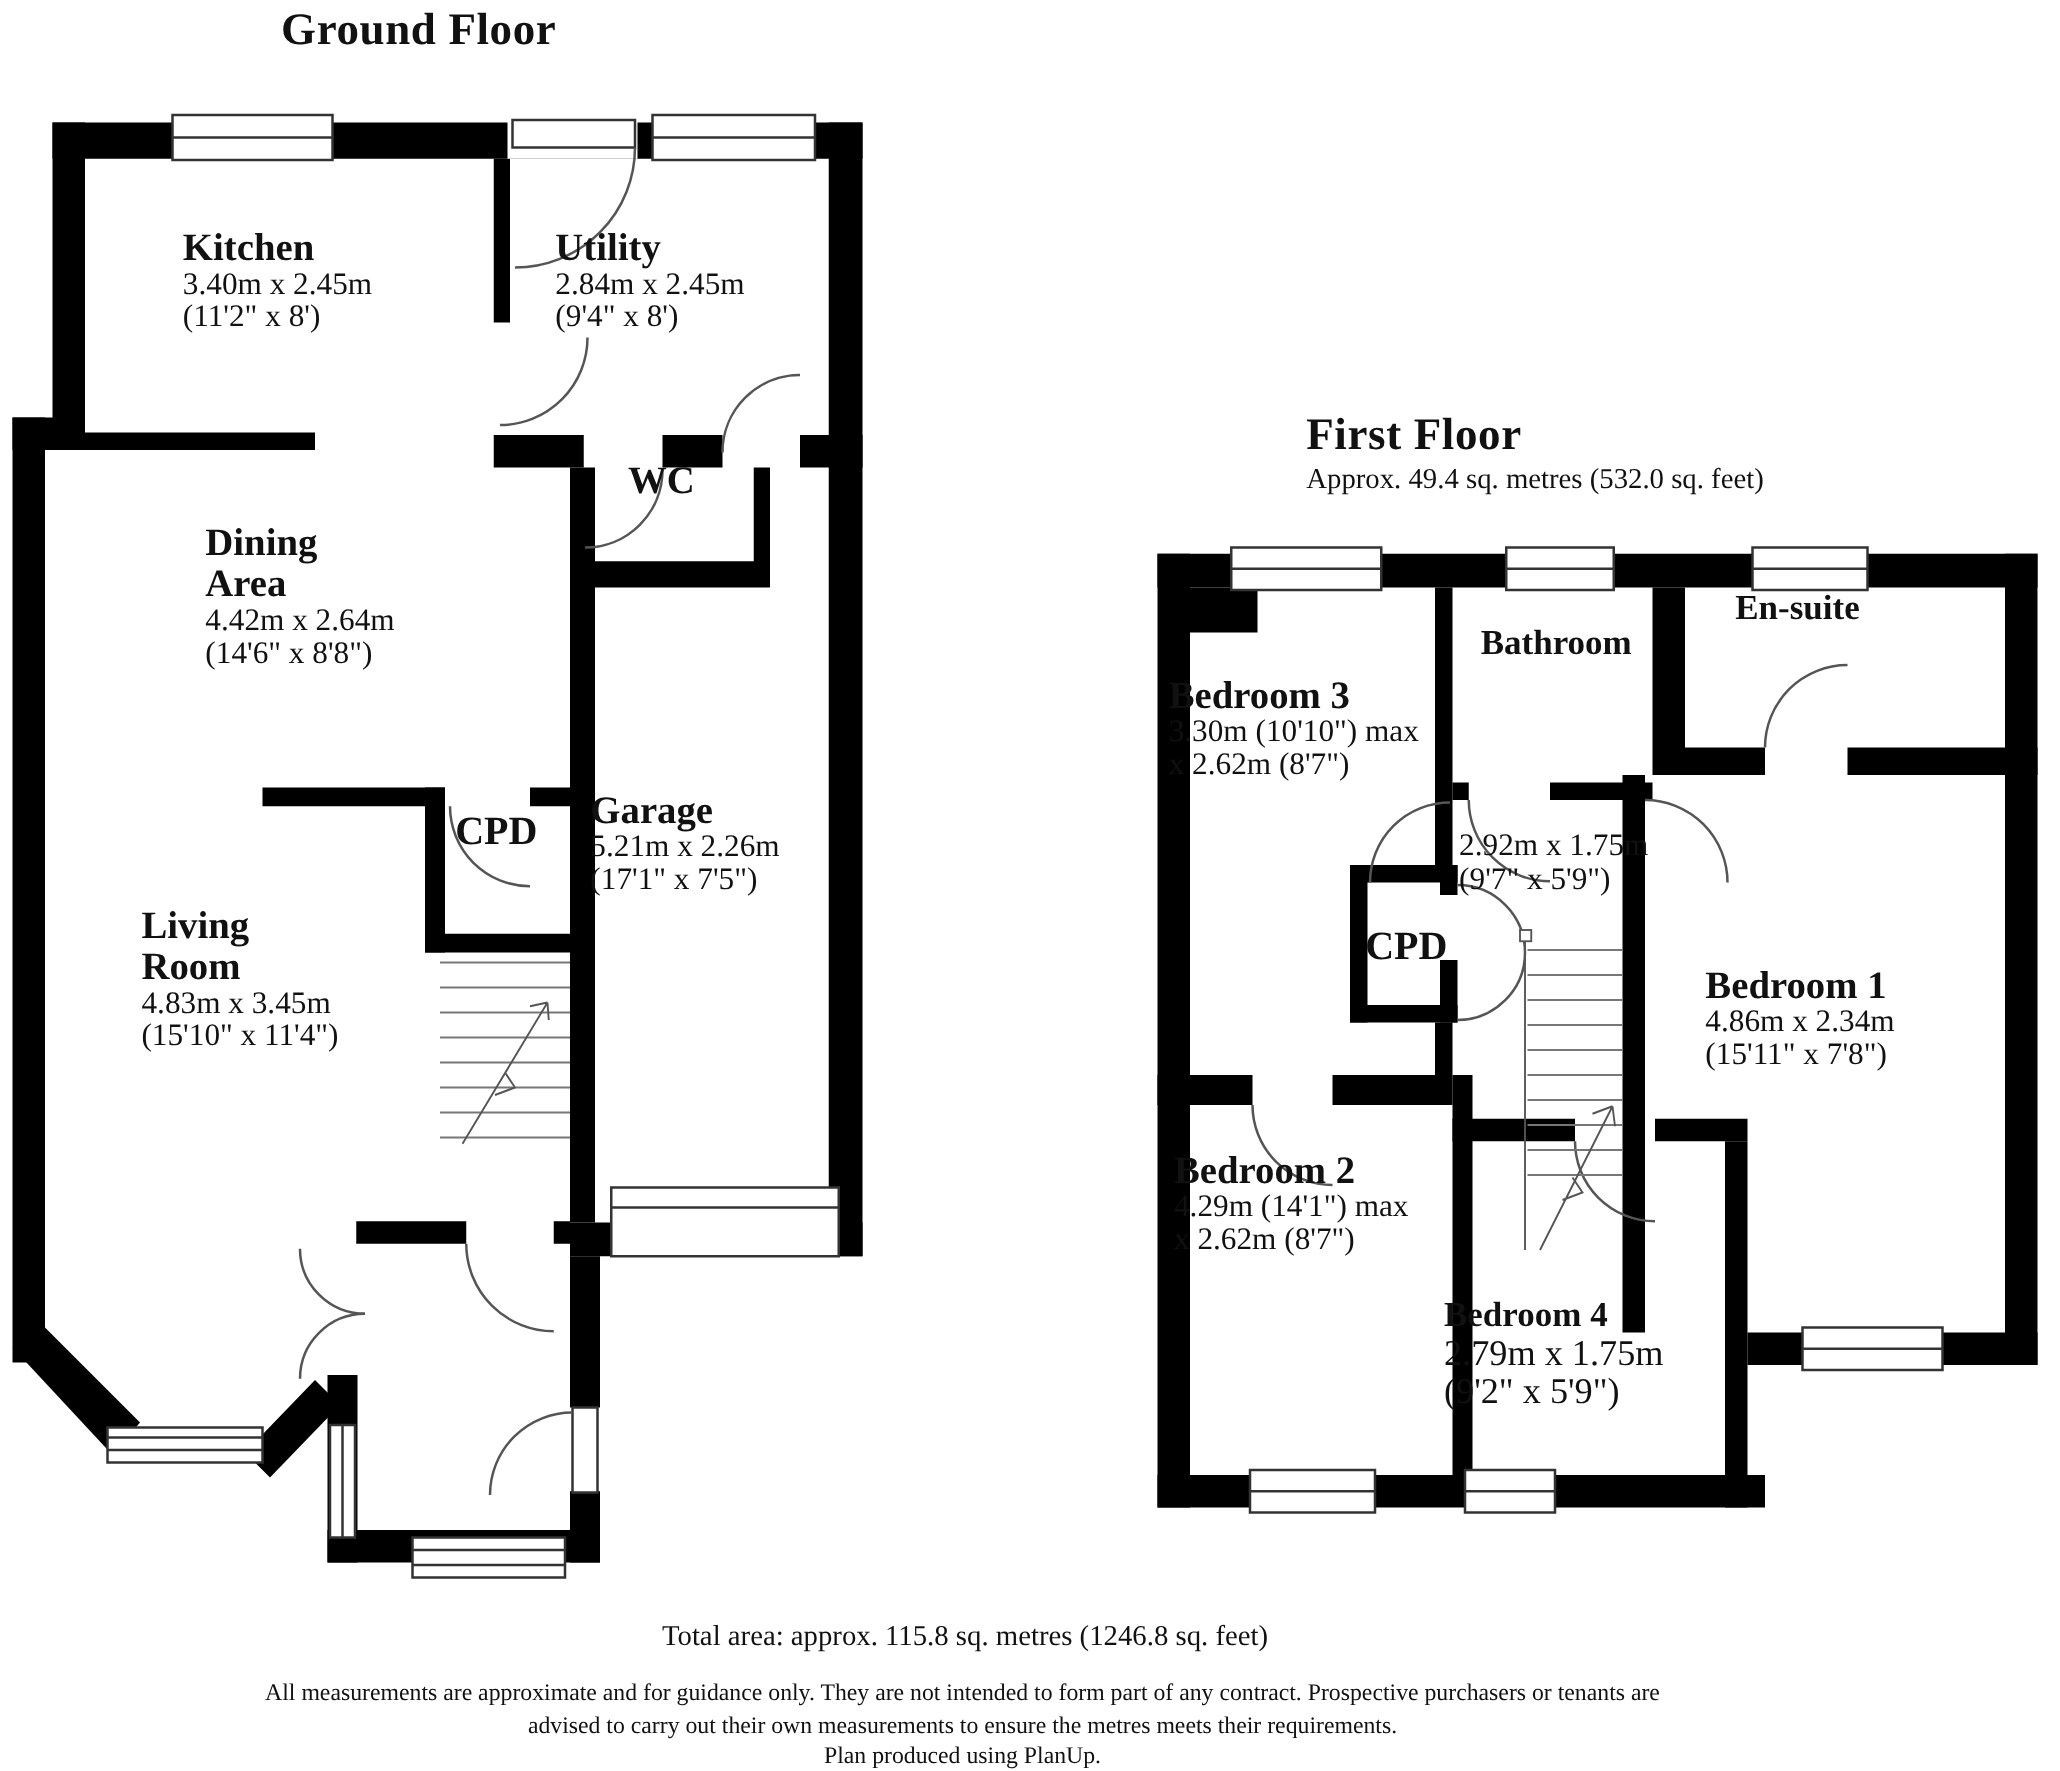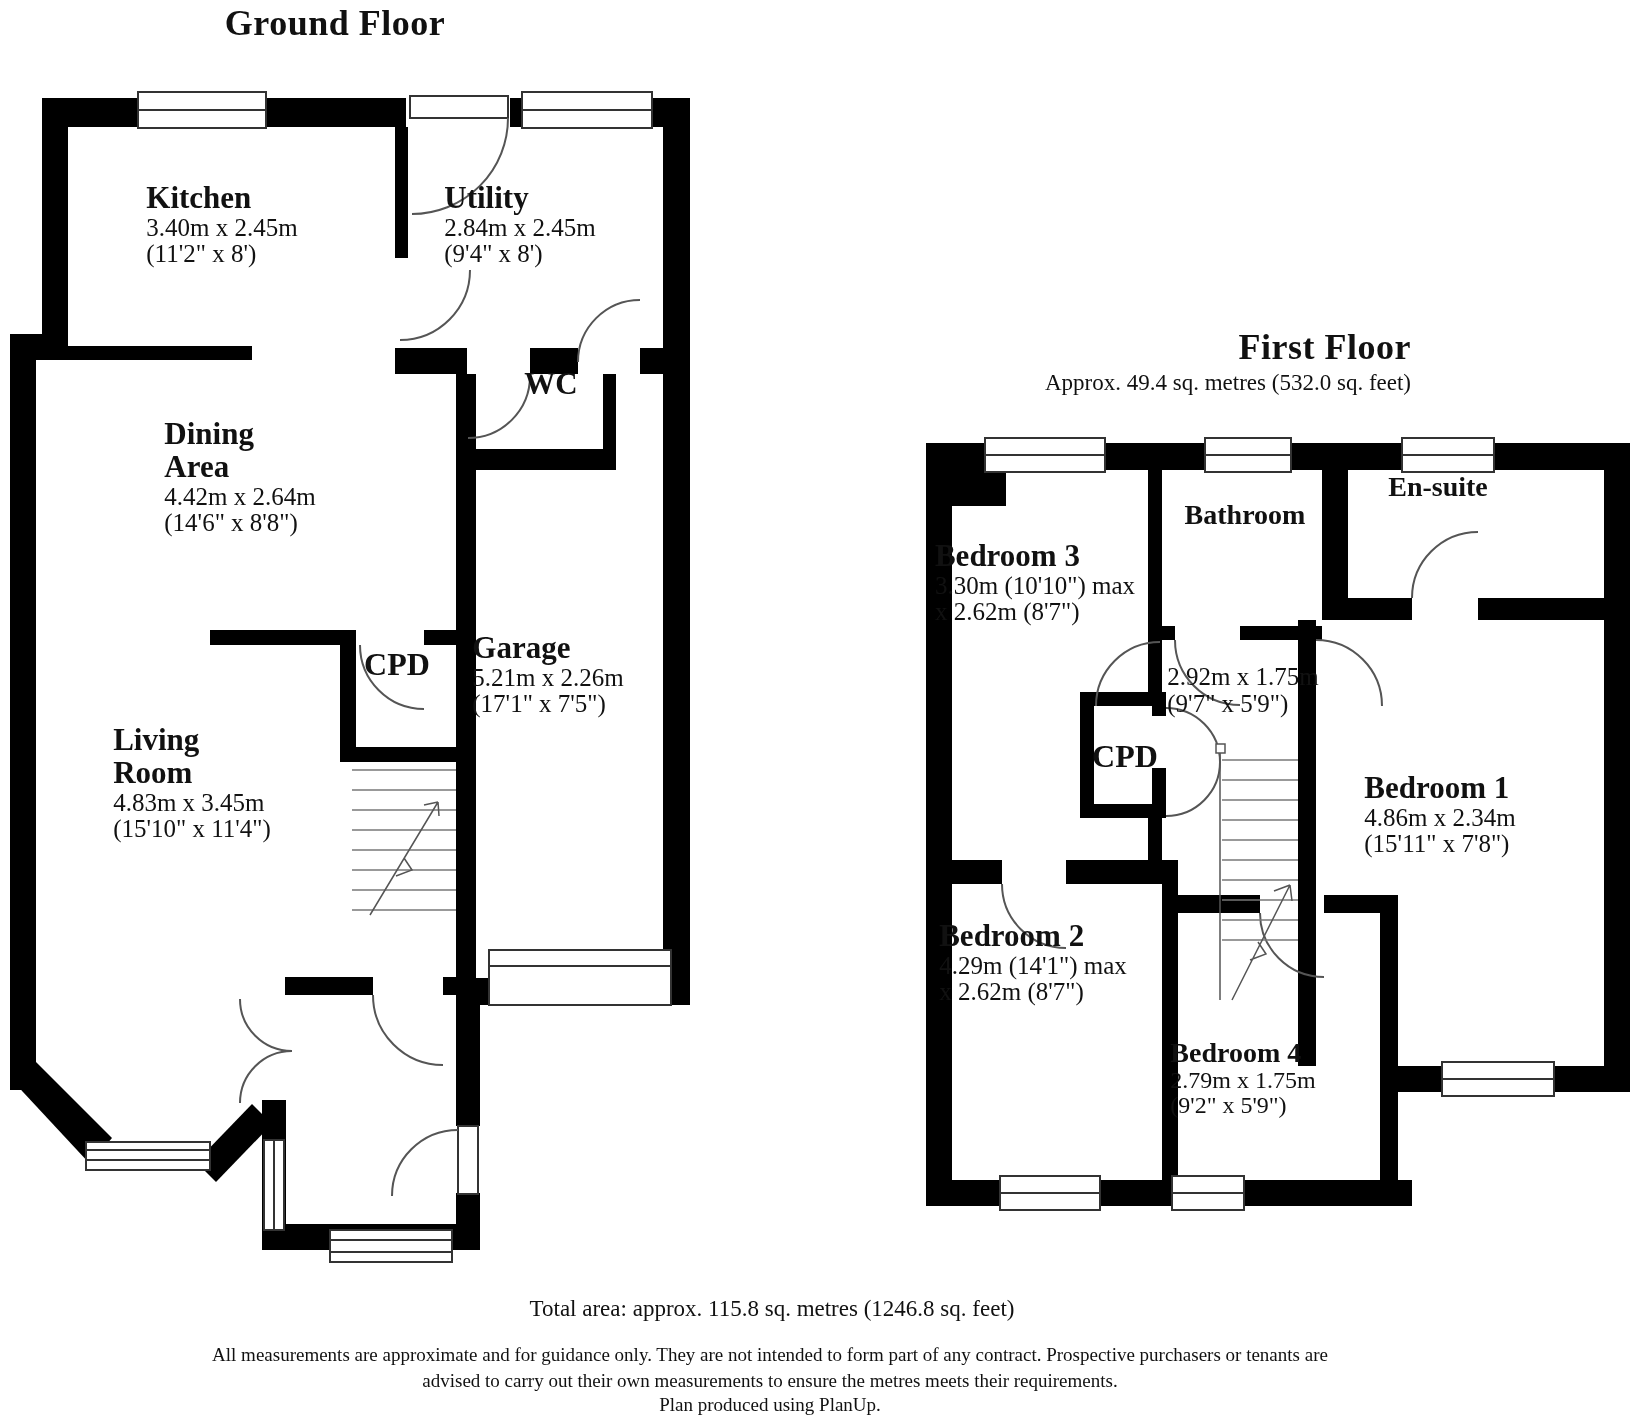--- a/index.html
+++ b/index.html
@@ -1,26 +1,26 @@
 <!DOCTYPE html>
 <html><head>
 <meta charset="utf-8">
 <style>
   html,body{margin:0;padding:0;background:#fff;}
   .canvas{position:relative;width:1648px;height:1417px;background:#fff;overflow:hidden;
           font-family:"Liberation Serif","DejaVu Serif",serif;color:#111;}
   svg{position:absolute;left:0;top:0;}
-  .floor-title{position:absolute;transform:translateX(-50%);text-align:right;white-space:nowrap;}
+  .floor-title{position:absolute;transform:translateX(-50%);text-align:left;white-space:nowrap;}
   .floor-title .t{font-size:36px;font-weight:bold;letter-spacing:.5px;}
   .floor-title .s{font-size:23px;margin-top:2px;}
   .room-label{position:absolute;transform:translateX(-50%);white-space:nowrap;line-height:1.06;}
   .room-name{font-size:31px;font-weight:bold;}
   .room-dims{font-size:25px;}
   .room-label.small .room-name{font-size:28px;}
-  .room-label.small .room-dims{font-size:24px;}
+  .room-label.small .room-dims{font-size:29px;}
   .room-label.tiny .room-name{font-size:32px;}
   .footer-line{position:absolute;transform:translateX(-50%);text-align:center;white-space:nowrap;}
   .total{font-size:23px;}
   .disc{font-size:19px;}
 </style>
 </head>
 <body>
 
 <div class="canvas">
 
@@ -208,21 +208,21 @@
 <div class="room-label" style="left:222px;top:182px">
   <div class="room-name">Kitchen</div>
   <div class="room-dims">3.40m x 2.45m</div>
   <div class="room-dims">(11'2" x 8')</div>
 </div>
 <div class="room-label" style="left:520px;top:182px">
   <div class="room-name">Utility</div>
   <div class="room-dims">2.84m x 2.45m</div>
   <div class="room-dims">(9'4" x 8')</div>
 </div>
-<div class="room-label" style="left:551px;top:368px">
+<div class="room-label" style="left:529px;top:368px">
   <div class="room-name">WC</div>
 </div>
 <div class="room-label" style="left:240px;top:418px">
   <div class="room-name">Dining</div>
   <div class="room-name">Area</div>
   <div class="room-dims">4.42m x 2.64m</div>
   <div class="room-dims">(14'6" x 8'8")</div>
 </div>
 <div class="room-label tiny" style="left:397px;top:648px">
   <div class="room-name">CPD</div>

